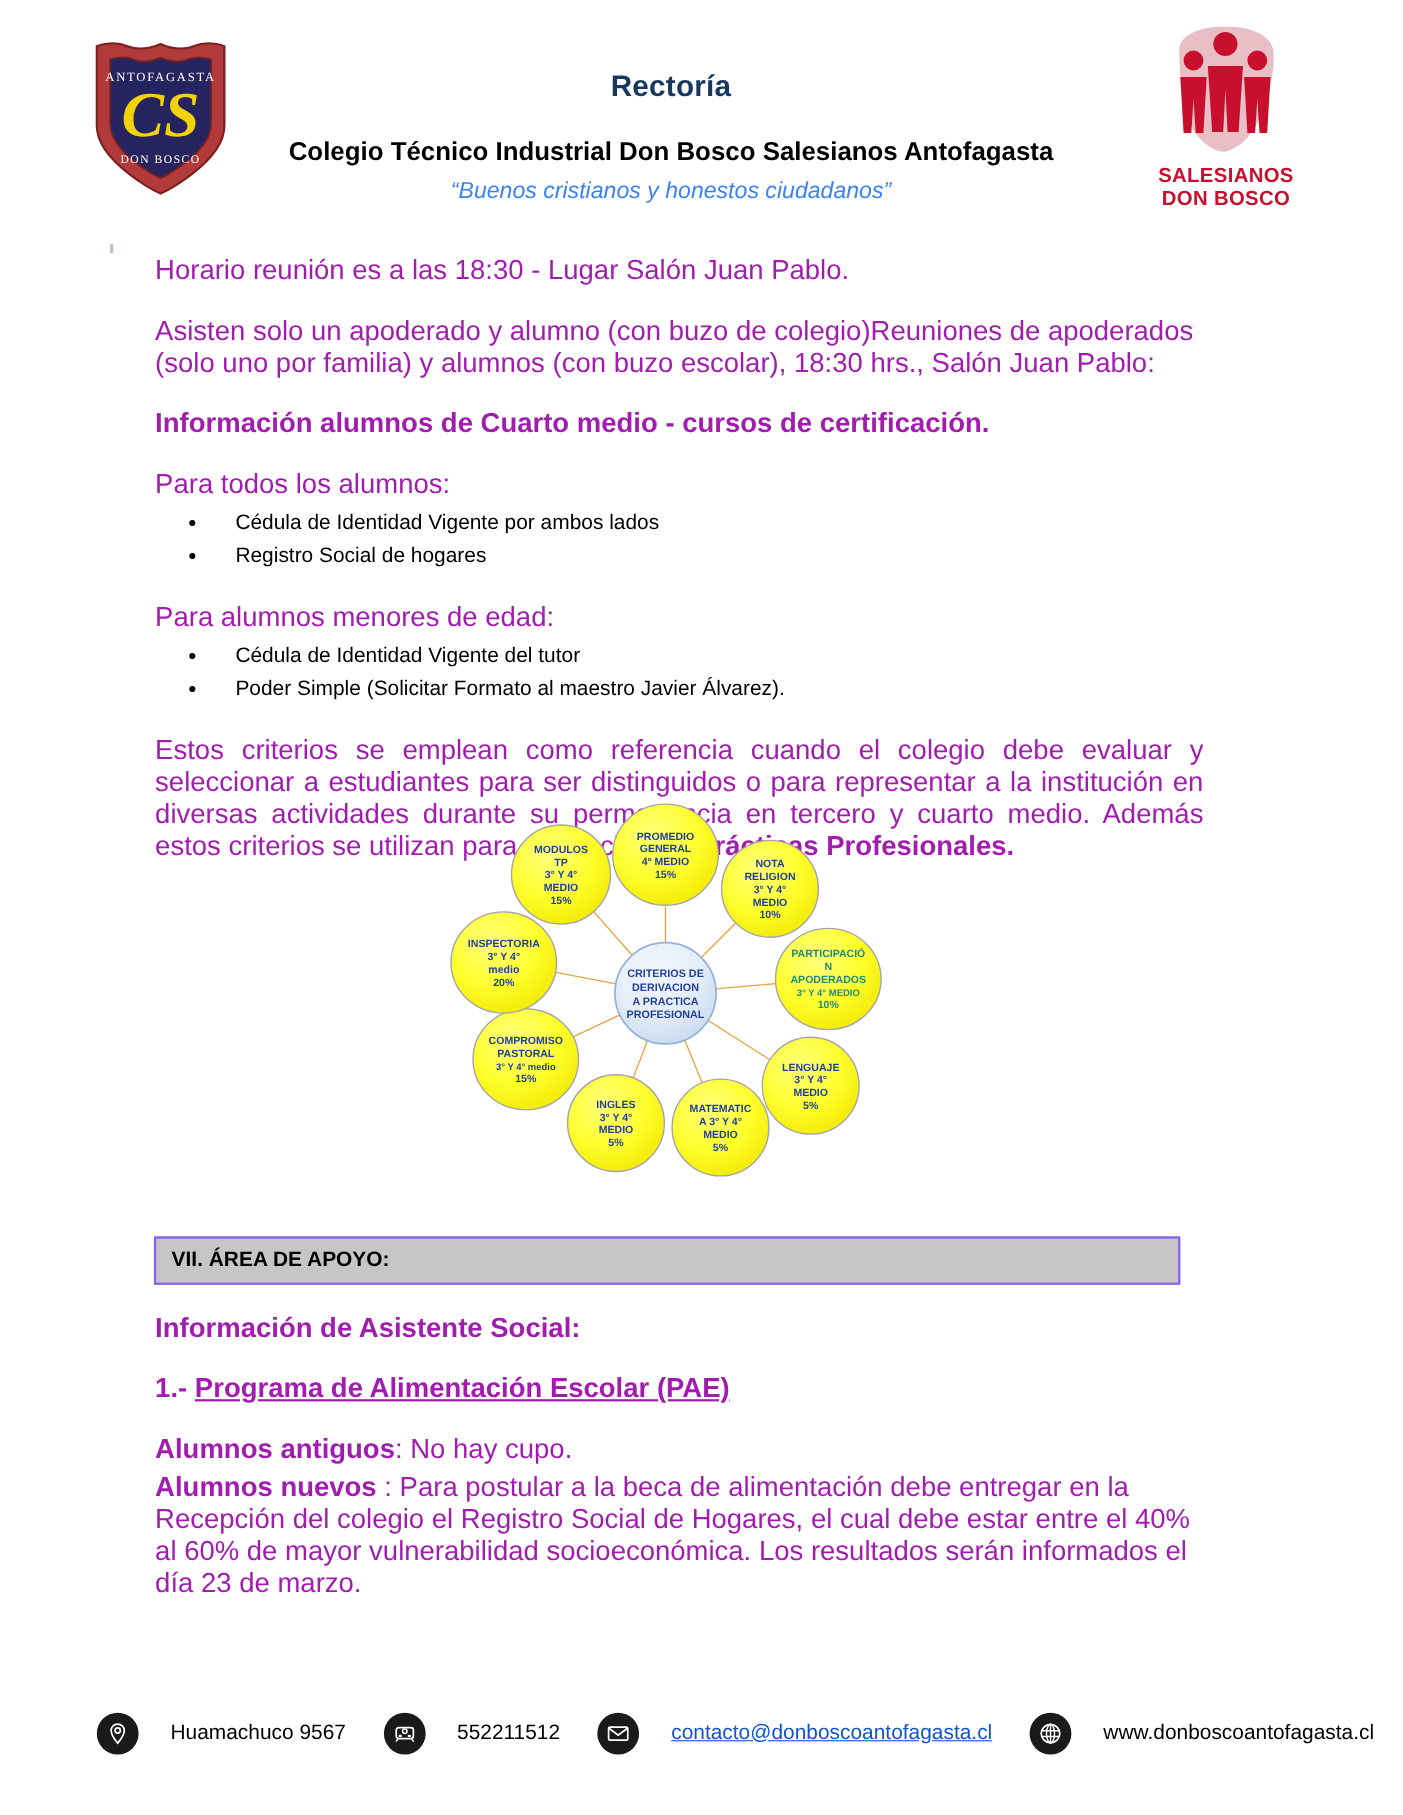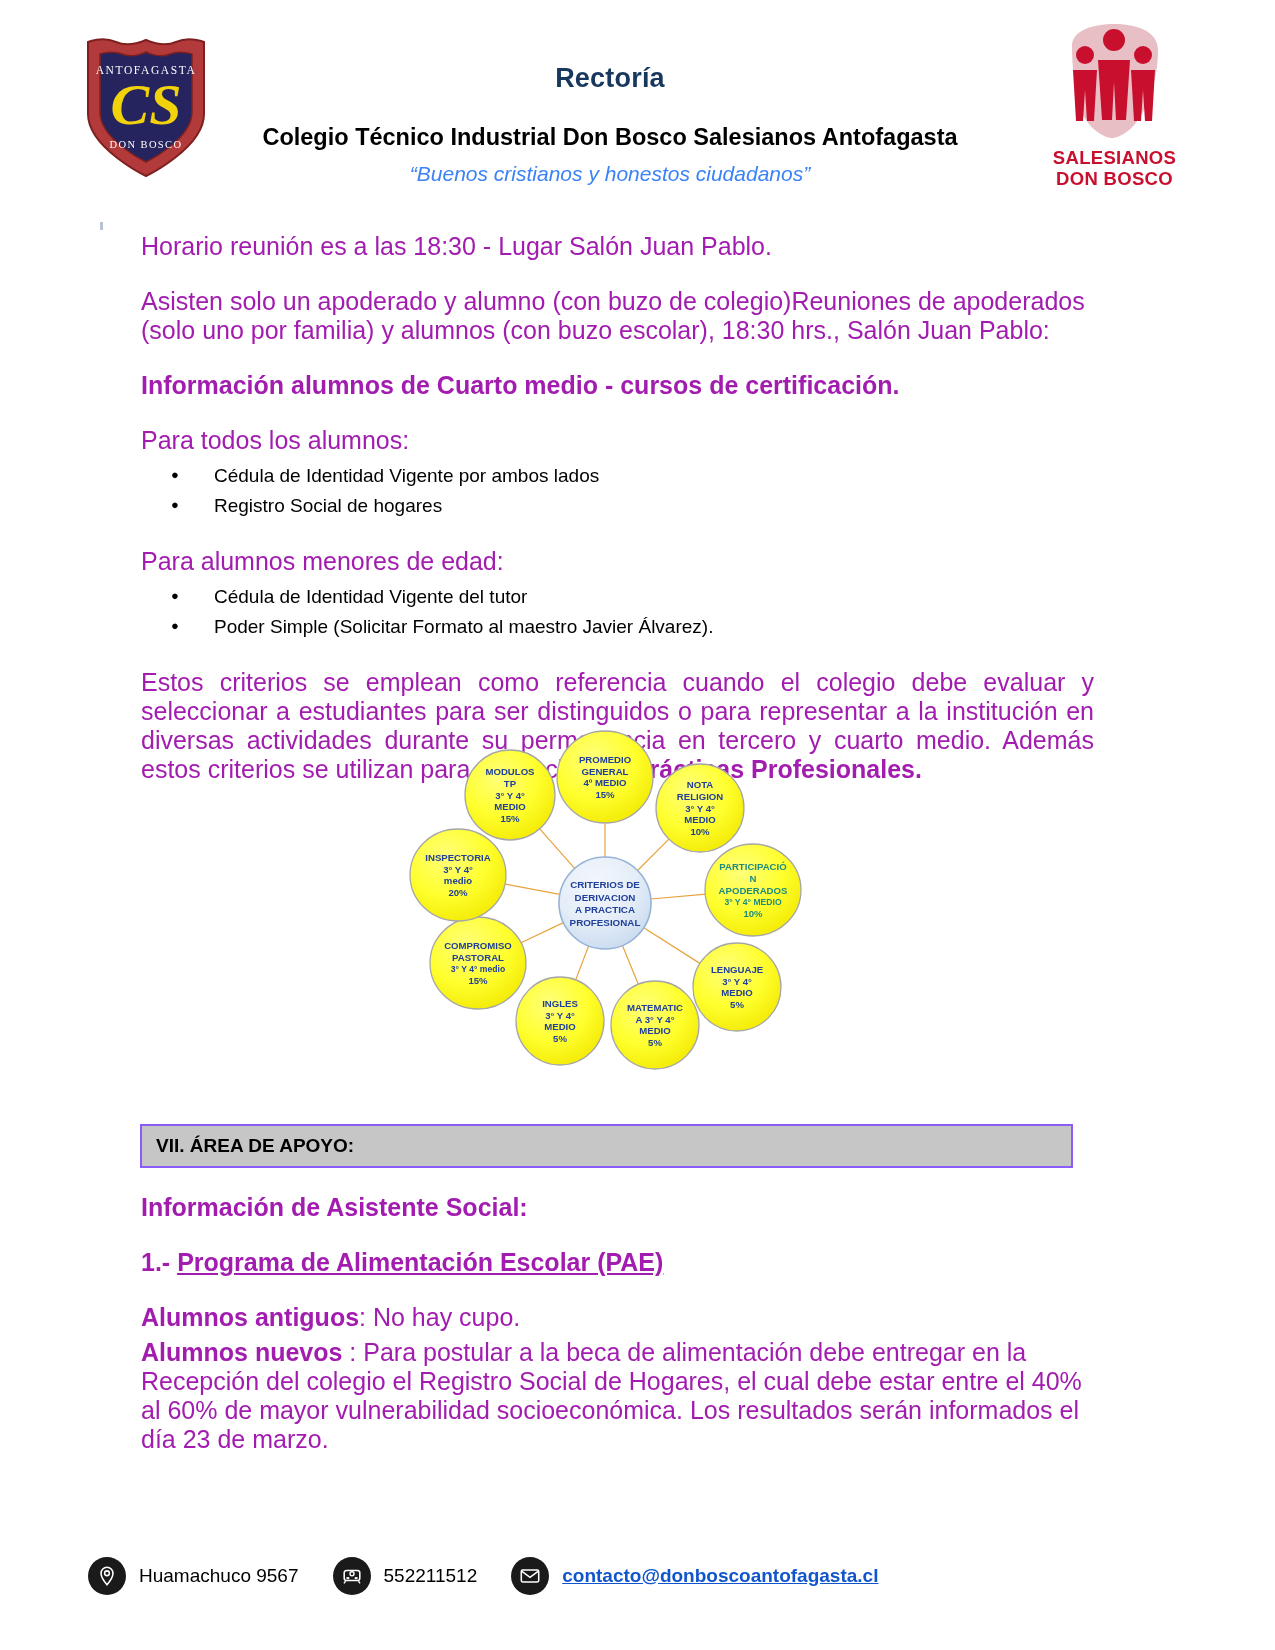--- a/index.html
+++ b/index.html
@@ -165,41 +165,41 @@
     left: 88px;
     top: 0;
     display: flex;
     align-items: center;
     height: 56px;
   }
   .f-item {
     display: flex;
     align-items: center;
     margin-right: 34px;
+    gap: 16px;
   }
   .f-icon {
     width: 38px; height: 38px;
     border-radius: 50%;
     background: #1a1a1a;
     display: flex;
     align-items: center;
     justify-content: center;
     flex-shrink: 0;
   }
   .f-icon svg { display:block; }
   .f-label {
     font-size: 19px;
     margin-left: 13px;
     color: #000;
     white-space: nowrap;
   }
   .f-label.link {
     color: #1155cc;
     text-decoration: underline;
-    font-weight: bold;
   }
 </style>
 </head>
 <body>
 
 <div class="header">
 
   <div class="crest">
     <svg width="128" height="152" viewBox="0 0 128 152">
       <defs>
@@ -415,15 +415,25 @@
     <div class="f-item">
       <span class="f-icon">
         <svg width="22" height="22" viewBox="0 0 24 24">
             <rect x="2.5" y="5.5" width="19" height="13" rx="1.5" fill="none" stroke="#fff" stroke-width="1.7"></rect>
             <path d="M2.5 6.5 L12 13.5 L21.5 6.5" fill="none" stroke="#fff" stroke-width="1.7"></path>
           </svg>
       </span>
       <span class="f-label link">contacto@donboscoantofagasta.cl</span>
     </div>
 
+    <div class="f-item">
+      <span class="f-icon">
+        <svg width="22" height="22" viewBox="0 0 24 24">
+            <circle cx="12" cy="12" r="9.2" fill="none" stroke="#fff" stroke-width="1.7"></circle>
+            <ellipse cx="12" cy="12" rx="4" ry="9.2" fill="none" stroke="#fff" stroke-width="1.5"></ellipse>
+            <path d="M3 9.2 H21 M3 14.8 H21 M12 2.8 V21.2" stroke="#fff" stroke-width="1.5"></path>
+          </svg>
+      </span>
+      <span class="f-label">www.donboscoantofagasta.cl</span>
+    </div>
 
   </div>
 </div>
 
 </body></html>

